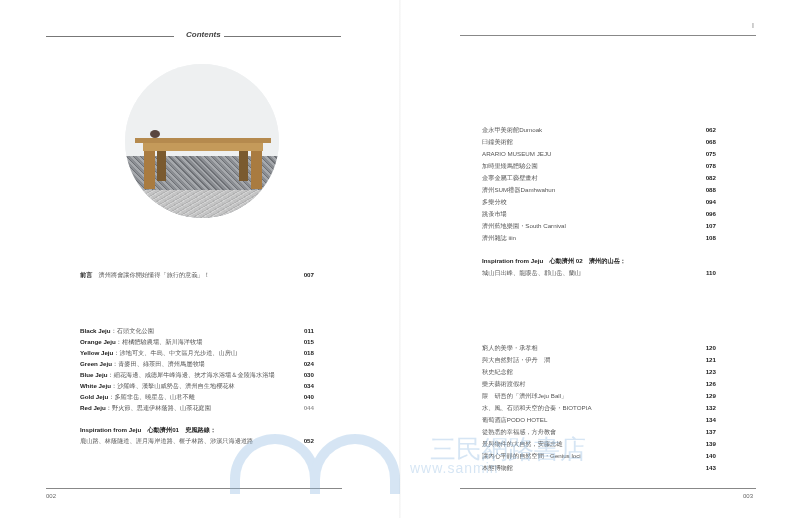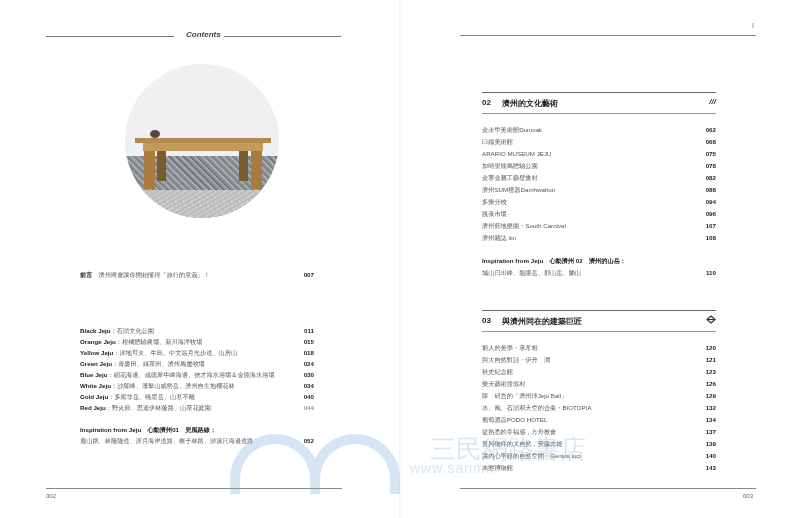--- a/index.html
+++ b/index.html
@@ -132,25 +132,20 @@
 
   <div class="rule" style="left:46px; top:488px; width:296px;"></div>
   <div class="folio" style="left:46px;">002</div>
 </div>
 
 <div class="page right">
   <div class="rule" style="left:60px; top:35px; width:296px;"></div>
   <div style="position:absolute; left:352px; top:22px; font-size:7px; color:#777;">I</div>
 
   <div class="toc" style="left:82px; top:92px; width:234px; height:390px;">
-    <div class="section-head" style="top:0;">
-      <span class="num">02</span>
-      <span class="name">濟州的文化藝術</span>
-      <span class="ico" style="font-style:italic;">///</span>
-    </div>
 
     <div class="row" style="top:33px;">
         <span class="lbl">金永甲美術館Dumoak</span>
         <span class="pg">062</span>
       </div>
     <div class="row" style="top:45px;">
         <span class="lbl">臼鐘美術館</span>
         <span class="pg">068</span>
       </div>
     <div class="row" style="top:57px;">
@@ -187,30 +182,20 @@
       </div>
 
     <div class="row" style="top:164px;">
         <span class="lbl"><b>Inspiration from Jeju　心動濟州 02　濟州的山岳：</b></span>
       </div>
     <div class="row" style="top:176px;">
         <span class="lbl">城山日出峰、龍眼岳、郡山岳、蘭山</span>
         <span class="pg">110</span>
       </div>
 
-    <div class="section-head" style="top:218px;">
-      <span class="num">03</span>
-      <span class="name">與濟州同在的建築巨匠</span>
-      <span class="ico">
-        <svg width="10" height="9" viewBox="0 0 10 9">
-            <path d="M1 4.5 L5 1 L9 4.5 L5 8 Z" fill="none" stroke="#333" stroke-width="1.2"></path>
-            <line x1="1" y1="4.5" x2="9" y2="4.5" stroke="#333" stroke-width="1"></line>
-          </svg>
-      </span>
-    </div>
 
     <div class="row" style="top:251px;">
         <span class="lbl">窮人的美學・承孝相</span>
         <span class="pg">120</span>
       </div>
     <div class="row" style="top:263px;">
         <span class="lbl">與大自然對話・伊丹　潤</span>
         <span class="pg">121</span>
       </div>
     <div class="row" style="top:275px;">

